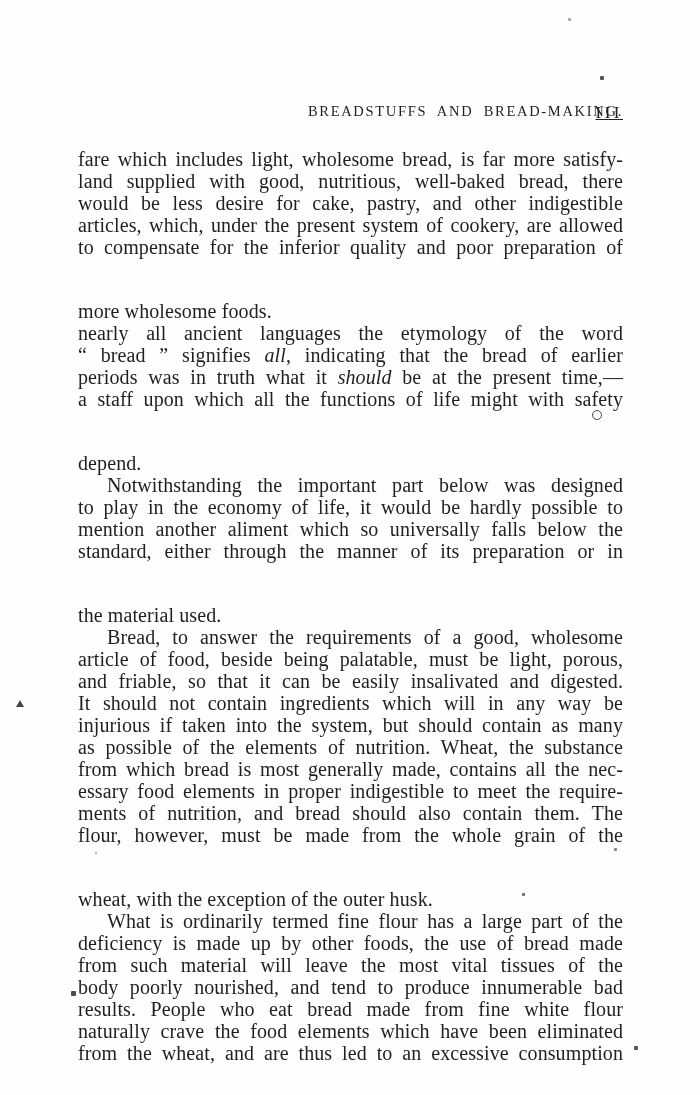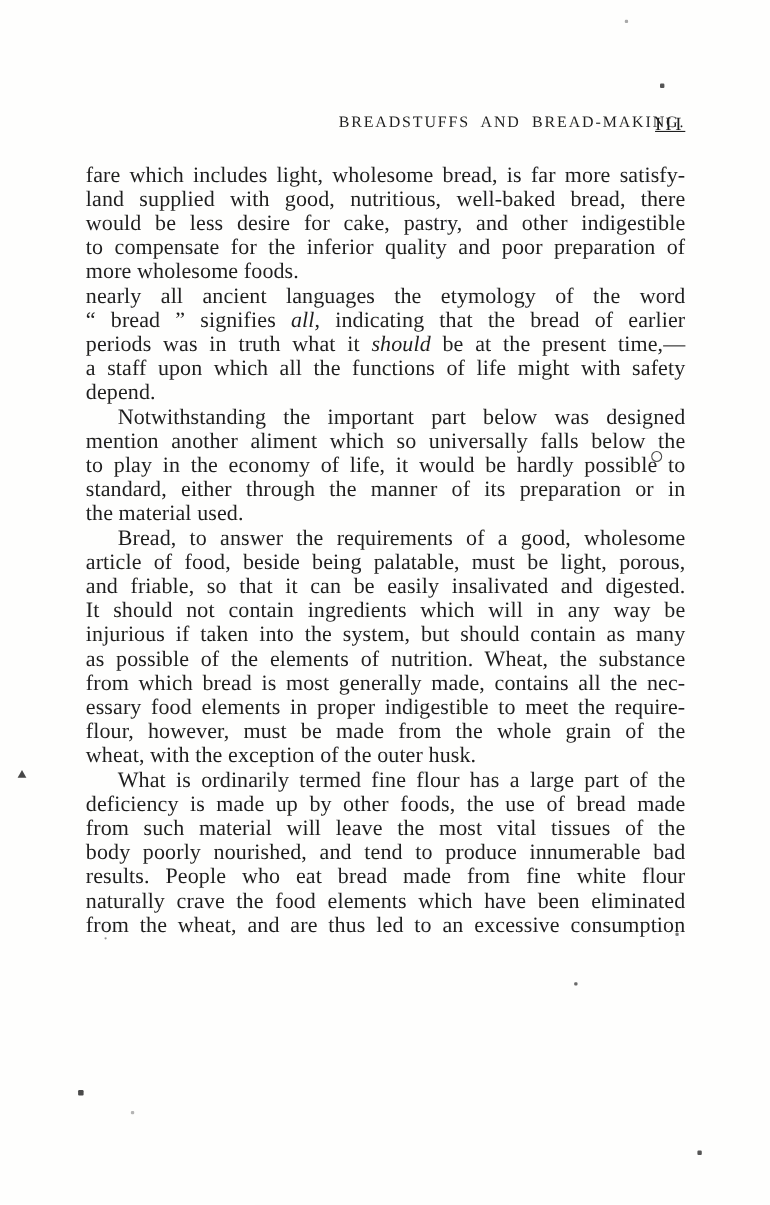--- a/index.html
+++ b/index.html
@@ -45,20 +45,21 @@
   .paragraph { margin: 0; }
   .text-line {
     height: 22px;
     text-align: justify;
     text-align-last: justify;
     white-space: normal;
   }
   .text-line.last {
     text-align: left;
     text-align-last: left;
+    margin-top: 42px;
   }
   .text-line.indent { text-indent: 29px; }
   .text-line i { font-style: italic; }
   
   .speck {
     position: absolute;
     background: #2a2a2a;
     border-radius: 1px;
   }
   .speck.ring {
@@ -82,46 +83,48 @@
   <div class="running-header">
     <span class="header-title">BREADSTUFFS AND BREAD-MAKING.</span>
     <span class="folio">III</span>
   </div>
 
   <div class="page-body" id="page-body">
       <div class="paragraph">
         <div class="text-line">fare which includes light, wholesome bread, is far more satisfy-</div>
         <div class="text-line">land supplied with good, nutritious, well-baked bread, there</div>
         <div class="text-line">would be less desire for cake, pastry, and other indigestible</div>
+        <div class="text-line">articles, which, under the present system of cookery, are allowed</div>
         <div class="text-line">to compensate for the inferior quality and poor preparation of</div>
         <div class="text-line last">more wholesome foods.</div>
       </div>
       <div class="paragraph">
         <div class="text-line">nearly all ancient languages the etymology of the word</div>
         <div class="text-line">“ bread ” signifies <i>all</i>, indicating that the bread of earlier</div>
         <div class="text-line">periods was in truth what it <i>should</i> be at the present time,—</div>
         <div class="text-line">a staff upon which all the functions of life might with safety</div>
         <div class="text-line last">depend.</div>
       </div>
       <div class="paragraph">
         <div class="text-line indent">Notwithstanding the important part below was designed</div>
+        <div class="text-line">to play in the economy of life, it would be hardly possible to</div>
         <div class="text-line">mention another aliment which so universally falls below the</div>
-        <div class="text-line">to play in the economy of life, it would be hardly possible to</div>
         <div class="text-line">standard, either through the manner of its preparation or in</div>
         <div class="text-line last">the material used.</div>
       </div>
       <div class="paragraph">
         <div class="text-line indent">Bread, to answer the requirements of a good, wholesome</div>
         <div class="text-line">article of food, beside being palatable, must be light, porous,</div>
         <div class="text-line">and friable, so that it can be easily insalivated and digested.</div>
         <div class="text-line">It should not contain ingredients which will in any way be</div>
         <div class="text-line">injurious if taken into the system, but should contain as many</div>
         <div class="text-line">as possible of the elements of nutrition. Wheat, the substance</div>
         <div class="text-line">from which bread is most generally made, contains all the nec-</div>
         <div class="text-line">essary food elements in proper indigestible to meet the require-</div>
+        <div class="text-line">ments of nutrition, and bread should also contain them. The</div>
         <div class="text-line">flour, however, must be made from the whole grain of the</div>
         <div class="text-line last">wheat, with the exception of the outer husk.</div>
       </div>
       <div class="paragraph">
         <div class="text-line indent">What is ordinarily termed fine flour has a large part of the</div>
         <div class="text-line">deficiency is made up by other foods, the use of bread made</div>
         <div class="text-line">from such material will leave the most vital tissues of the</div>
         <div class="text-line">body poorly nourished, and tend to produce innumerable bad</div>
         <div class="text-line">results. People who eat bread made from fine white flour</div>
         <div class="text-line">naturally crave the food elements which have been eliminated</div>

